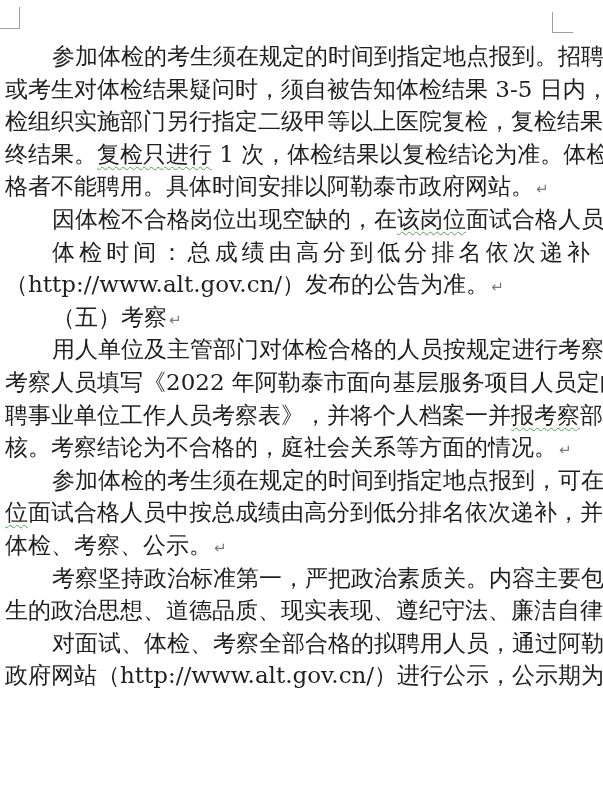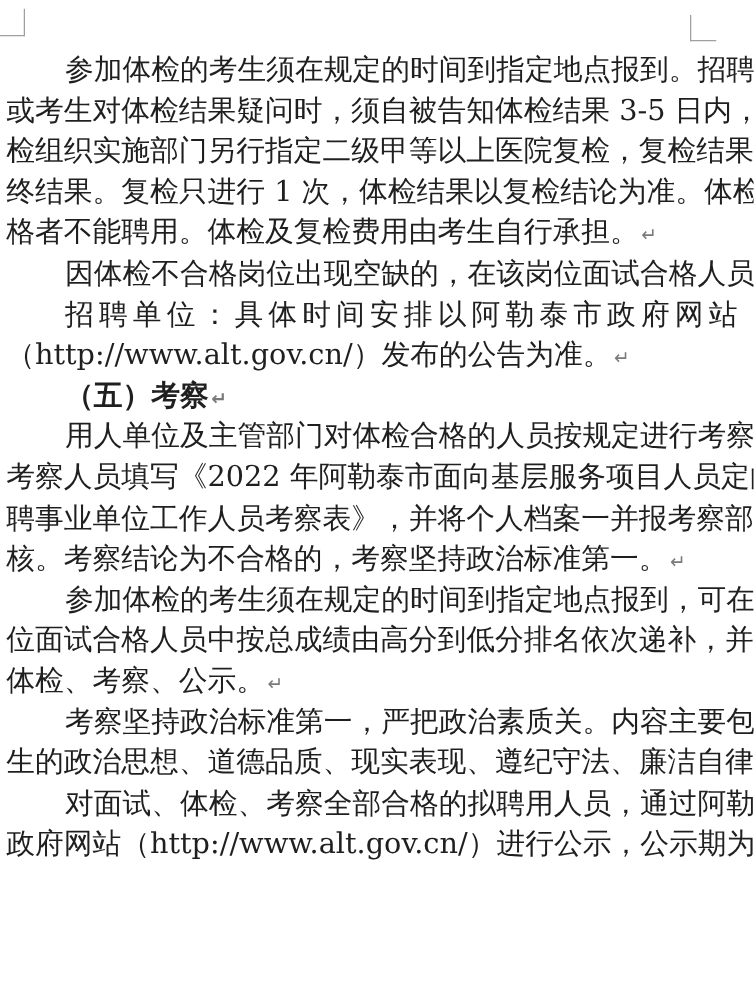--- a/index.html
+++ b/index.html
@@ -30,23 +30,24 @@
     font-size: 23px;
     white-space: nowrap;
     letter-spacing: 0;
   }
   .line.justify {
     text-align: justify;
     text-align-last: justify;
     text-justify: inter-character;
   }
   .line.indent { padding-left: 47px; }
-  .line.heading { font-weight: bold; }
+  .line.heading { font-weight: normal; }
   .seg { display: inline; }
   .seg.squiggle {
+    text-decoration: underline;
     text-decoration-style: wavy;
     text-decoration-color: #3fae49;
     text-decoration-thickness: 1px;
     text-underline-offset: 4px;
   }
   .pilcrow {
     font-size: 15px;
     color: #7a7a7a;
     font-family: "DejaVu Sans", "Liberation Sans", sans-serif;
     padding-left: 2px;
@@ -58,29 +59,29 @@
 <div id="page" style="background: rgb(255, 255, 255); color: rgb(31, 31, 31);">
   <div class="crop-mark" id="crop-left-h" style="background: rgb(159, 159, 159);"></div>
   <div class="crop-mark" id="crop-left-v" style="background: rgb(159, 159, 159);"></div>
   <div class="crop-mark" id="crop-right-v" style="background: rgb(159, 159, 159);"></div>
   <div class="crop-mark" id="crop-right-h" style="background: rgb(159, 159, 159);"></div>
   <div id="text-area">
       <div class="line indent justify"><span class="seg">参加体检的考生须在规定的时间到指定地点报到。招聘单位</span></div>
       <div class="line justify"><span class="seg">或考生对体检结果疑问时，须自被告知体检结果 3-5 日内，由体</span></div>
       <div class="line justify"><span class="seg">检组织实施部门另行指定二级甲等以上医院复检，复检结果为最</span></div>
       <div class="line justify"><span class="seg">终结果。</span><span class="seg squiggle" style="text-decoration-color: rgb(63, 174, 73);">复检只进行</span><span class="seg"> 1 次，体检结果以复检结论为准。体检不合</span></div>
-      <div class="line"><span class="seg">格者不能聘用。体检及复检费用由考生自行承担。</span><span class="pilcrow" style="color: rgb(122, 122, 122);">↵</span></div>
+      <div class="line"><span class="seg">格者不能聘用。具体时间安排以阿勒泰市政府网站。</span><span class="pilcrow" style="color: rgb(122, 122, 122);">↵</span></div>
       <div class="line indent justify"><span class="seg">因体检不合格岗位出现空缺的，在</span><span class="seg squiggle" style="text-decoration-color: rgb(63, 174, 73);">该岗位</span><span class="seg">面试合格人员中按</span></div>
-      <div class="line indent justify"><span class="seg">招聘单位：具体时间安排以阿勒泰市政府网站</span></div>
+      <div class="line indent justify"><span class="seg">体检时间：总成绩由高分到低分排名依次递补</span></div>
       <div class="line"><span class="seg">（http://www.alt.gov.cn/）发布的公告为准。</span><span class="pilcrow" style="color: rgb(122, 122, 122);">↵</span></div>
       <div class="line heading indent"><span class="seg">（五）考察</span><span class="pilcrow" style="color: rgb(122, 122, 122);">↵</span></div>
       <div class="line indent justify"><span class="seg">用人单位及主管部门对体检合格的人员按规定进行考察。被</span></div>
       <div class="line justify"><span class="seg">考察人员填写《2022 年阿勒泰市面向基层服务项目人员定向招</span></div>
       <div class="line justify"><span class="seg">聘事业单位工作人员考察表》，并将个人档案一并</span><span class="seg squiggle" style="text-decoration-color: rgb(63, 174, 73);">报考察</span><span class="seg">部门审</span></div>
-      <div class="line"><span class="seg">核。考察结论为不合格的，考察坚持政治标准第一。</span><span class="pilcrow" style="color: rgb(122, 122, 122);">↵</span></div>
+      <div class="line"><span class="seg">核。考察结论为不合格的，庭社会关系等方面的情况。</span><span class="pilcrow" style="color: rgb(122, 122, 122);">↵</span></div>
       <div class="line indent justify"><span class="seg">参加体检的考生须在规定的时间到指定地点报到，可在</span></div>
       <div class="line justify"><span class="seg squiggle" style="text-decoration-color: rgb(63, 174, 73);">位</span><span class="seg">面试合格人员中按总成绩由高分到低分排名依次递补，并进行</span></div>
       <div class="line"><span class="seg">体检、考察、公示。</span><span class="pilcrow" style="color: rgb(122, 122, 122);">↵</span></div>
       <div class="line indent justify"><span class="seg">考察坚持政治标准第一，严把政治素质关。内容主要包括考</span></div>
       <div class="line justify"><span class="seg">生的政治思想、道德品质、现实表现、遵纪守法、廉洁自律及家</span></div>
       <div class="line indent justify"><span class="seg">对面试、体检、考察全部合格的拟聘用人员，通过阿勒泰市</span></div>
       <div class="line justify"><span class="seg">政府网站（http://www.alt.gov.cn/）进行公示，公示期为 5 个工作</span></div>
     </div>
 </div>
 

